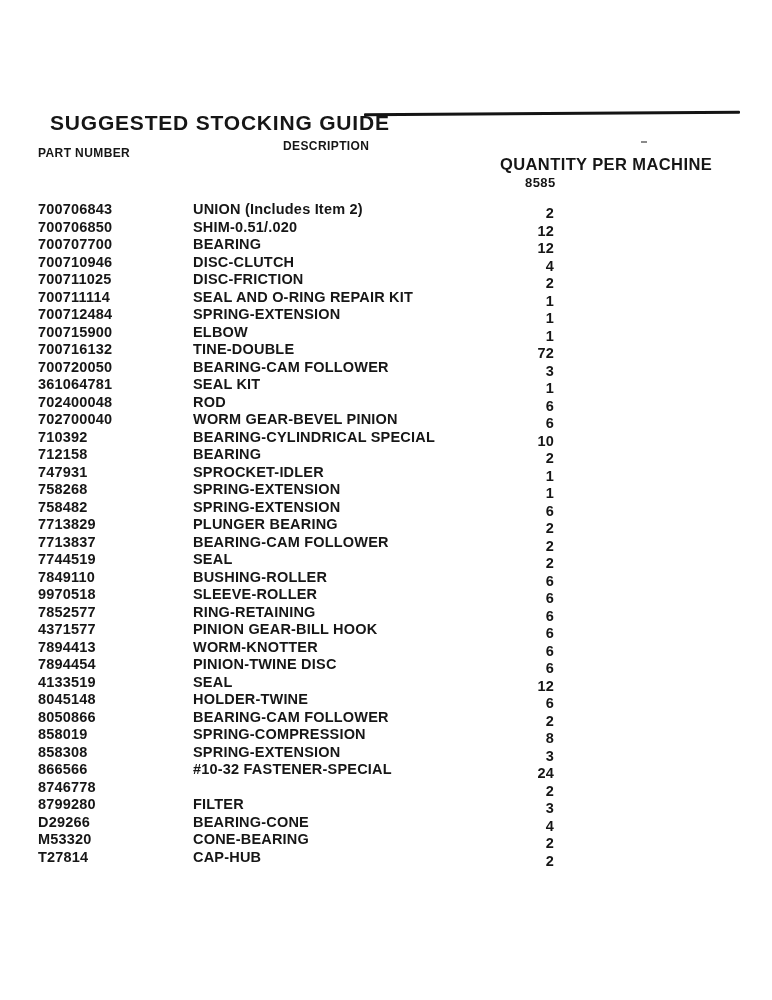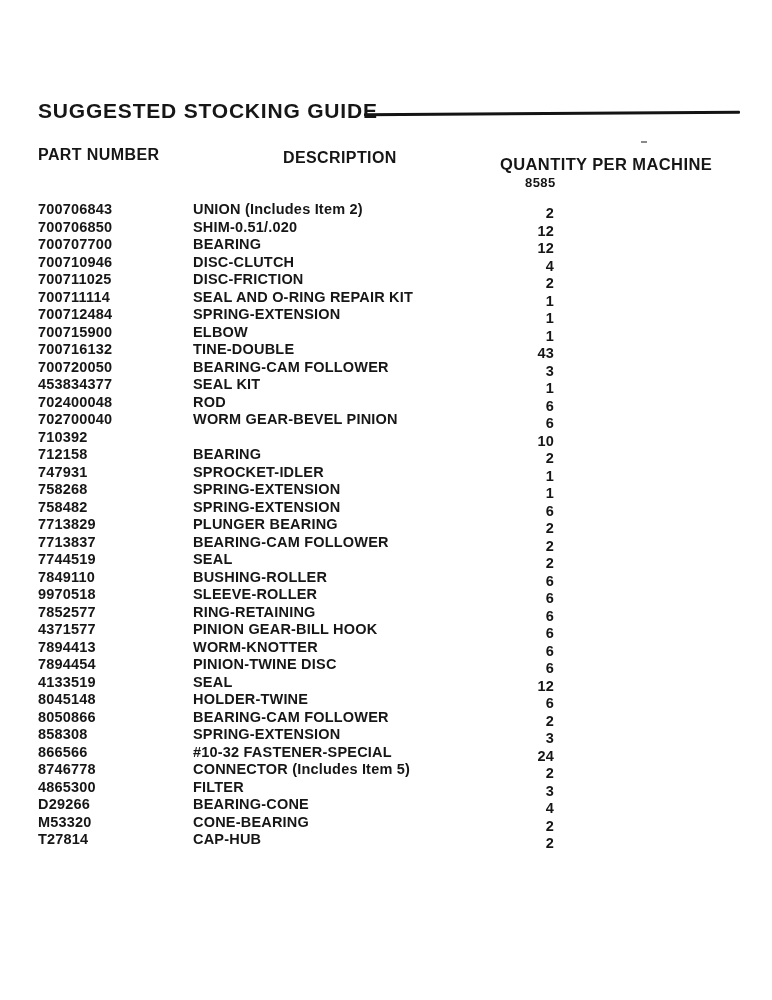--- a/index.html
+++ b/index.html
@@ -14,48 +14,48 @@
     background: #ffffff;
     overflow: hidden;
     font-family: "Liberation Sans", "DejaVu Sans", sans-serif;
     color: #161616;
     -webkit-font-smoothing: antialiased;
   }
   .page-title {
     position: absolute;
     left: 38px;
     top: 100px;
-    margin: 0;
+    margin: 12px;
     font-size: 21px;
     font-weight: 700;
     letter-spacing: 0.8px;
     line-height: 1;
     white-space: nowrap;
   }
   .title-rule {
     position: absolute;
     left: 364px;
     top: 112px;
     width: 376px;
     height: 3px;
     background: #141414;
     transform: rotate(-0.35deg);
     border-radius: 1px;
   }
   .col-head {
     position: absolute;
     margin: 0;
-    font-size: 16px;
+    font-size: 12px;
     font-weight: 700;
     letter-spacing: 0.4px;
     line-height: 1;
     white-space: nowrap;
   }
   .col-head.part  { left: 38px;  top: 147px; }
-  .col-head.desc  { left: 283px; top: 150px; text-align: right; }
+  .col-head.desc  { left: 283px; top: 140px; text-align: right; }
   .col-head.qty   { left: 500px; top: 156px; font-size: 16.5px; }
   .col-head.model { left: 525px; top: 176px; font-size: 13px; }
   .artifact-dash {
     position: absolute;
     left: 641px;
     top: 141px;
     width: 6px;
     height: 2px;
     background: #8a8a8a;
   }
@@ -144,44 +144,45 @@
         <span class="c-qty">1</span>
       </div>
       <div class="row">
         <span class="c-part">700715900</span>
         <span class="c-desc">ELBOW</span>
         <span class="c-qty">1</span>
       </div>
       <div class="row">
         <span class="c-part">700716132</span>
         <span class="c-desc">TINE-DOUBLE</span>
-        <span class="c-qty">43</span>
+        <span class="c-qty">72</span>
       </div>
       <div class="row">
         <span class="c-part">700720050</span>
         <span class="c-desc">BEARING-CAM FOLLOWER</span>
         <span class="c-qty">3</span>
       </div>
       <div class="row">
-        <span class="c-part">453834377</span>
+        <span class="c-part">361064781</span>
         <span class="c-desc">SEAL KIT</span>
         <span class="c-qty">1</span>
       </div>
       <div class="row">
         <span class="c-part">702400048</span>
         <span class="c-desc">ROD</span>
         <span class="c-qty">6</span>
       </div>
       <div class="row">
         <span class="c-part">702700040</span>
         <span class="c-desc">WORM GEAR-BEVEL PINION</span>
         <span class="c-qty">6</span>
       </div>
       <div class="row">
         <span class="c-part">710392</span>
+        <span class="c-desc">BEARING-CYLINDRICAL SPECIAL</span>
         <span class="c-qty">10</span>
       </div>
       <div class="row">
         <span class="c-part">712158</span>
         <span class="c-desc">BEARING</span>
         <span class="c-qty">2</span>
       </div>
       <div class="row">
         <span class="c-part">747931</span>
         <span class="c-desc">SPROCKET-IDLER</span>
@@ -251,36 +252,40 @@
         <span class="c-part">8045148</span>
         <span class="c-desc">HOLDER-TWINE</span>
         <span class="c-qty">6</span>
       </div>
       <div class="row">
         <span class="c-part">8050866</span>
         <span class="c-desc">BEARING-CAM FOLLOWER</span>
         <span class="c-qty">2</span>
       </div>
       <div class="row">
+        <span class="c-part">858019</span>
+        <span class="c-desc">SPRING-COMPRESSION</span>
+        <span class="c-qty">8</span>
+      </div>
+      <div class="row">
         <span class="c-part">858308</span>
         <span class="c-desc">SPRING-EXTENSION</span>
         <span class="c-qty">3</span>
       </div>
       <div class="row">
         <span class="c-part">866566</span>
         <span class="c-desc">#10-32 FASTENER-SPECIAL</span>
         <span class="c-qty">24</span>
       </div>
       <div class="row">
         <span class="c-part">8746778</span>
-        <span class="c-desc">CONNECTOR (Includes Item 5)</span>
-        <span class="c-qty">2</span>
-      </div>
-      <div class="row">
-        <span class="c-part">4865300</span>
+        <span class="c-qty">2</span>
+      </div>
+      <div class="row">
+        <span class="c-part">8799280</span>
         <span class="c-desc">FILTER</span>
         <span class="c-qty">3</span>
       </div>
       <div class="row">
         <span class="c-part">D29266</span>
         <span class="c-desc">BEARING-CONE</span>
         <span class="c-qty">4</span>
       </div>
       <div class="row">
         <span class="c-part">M53320</span>

